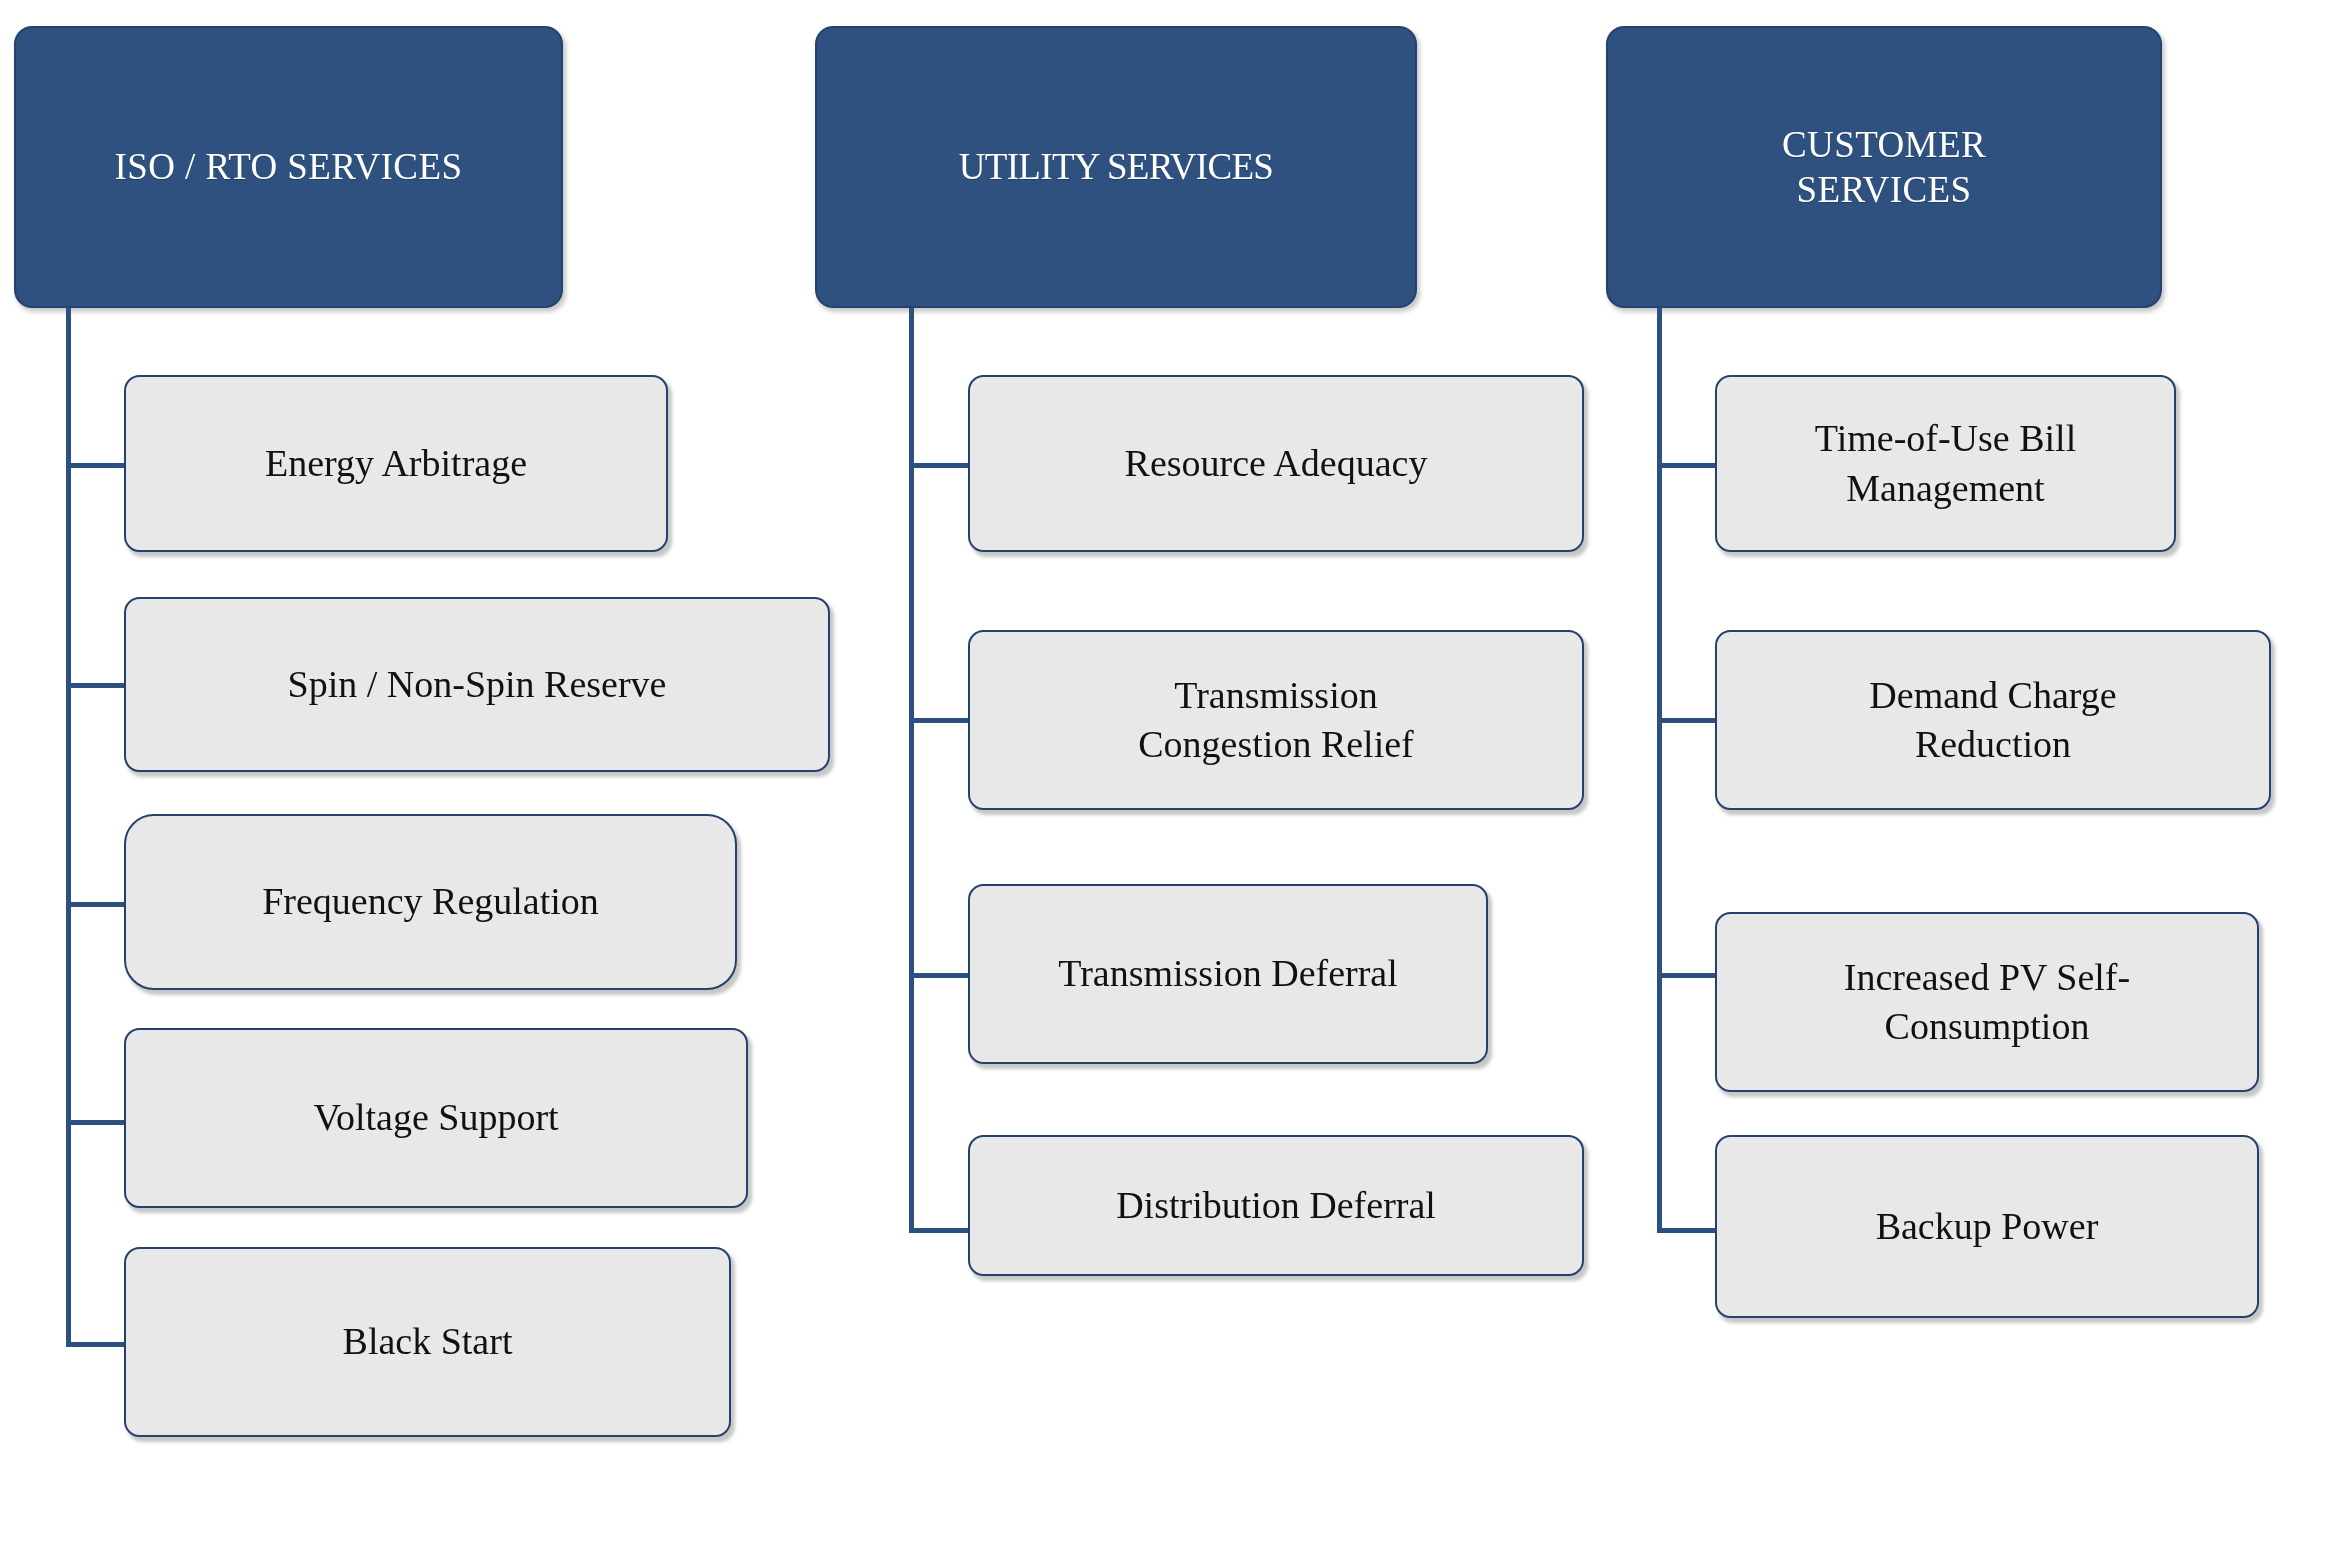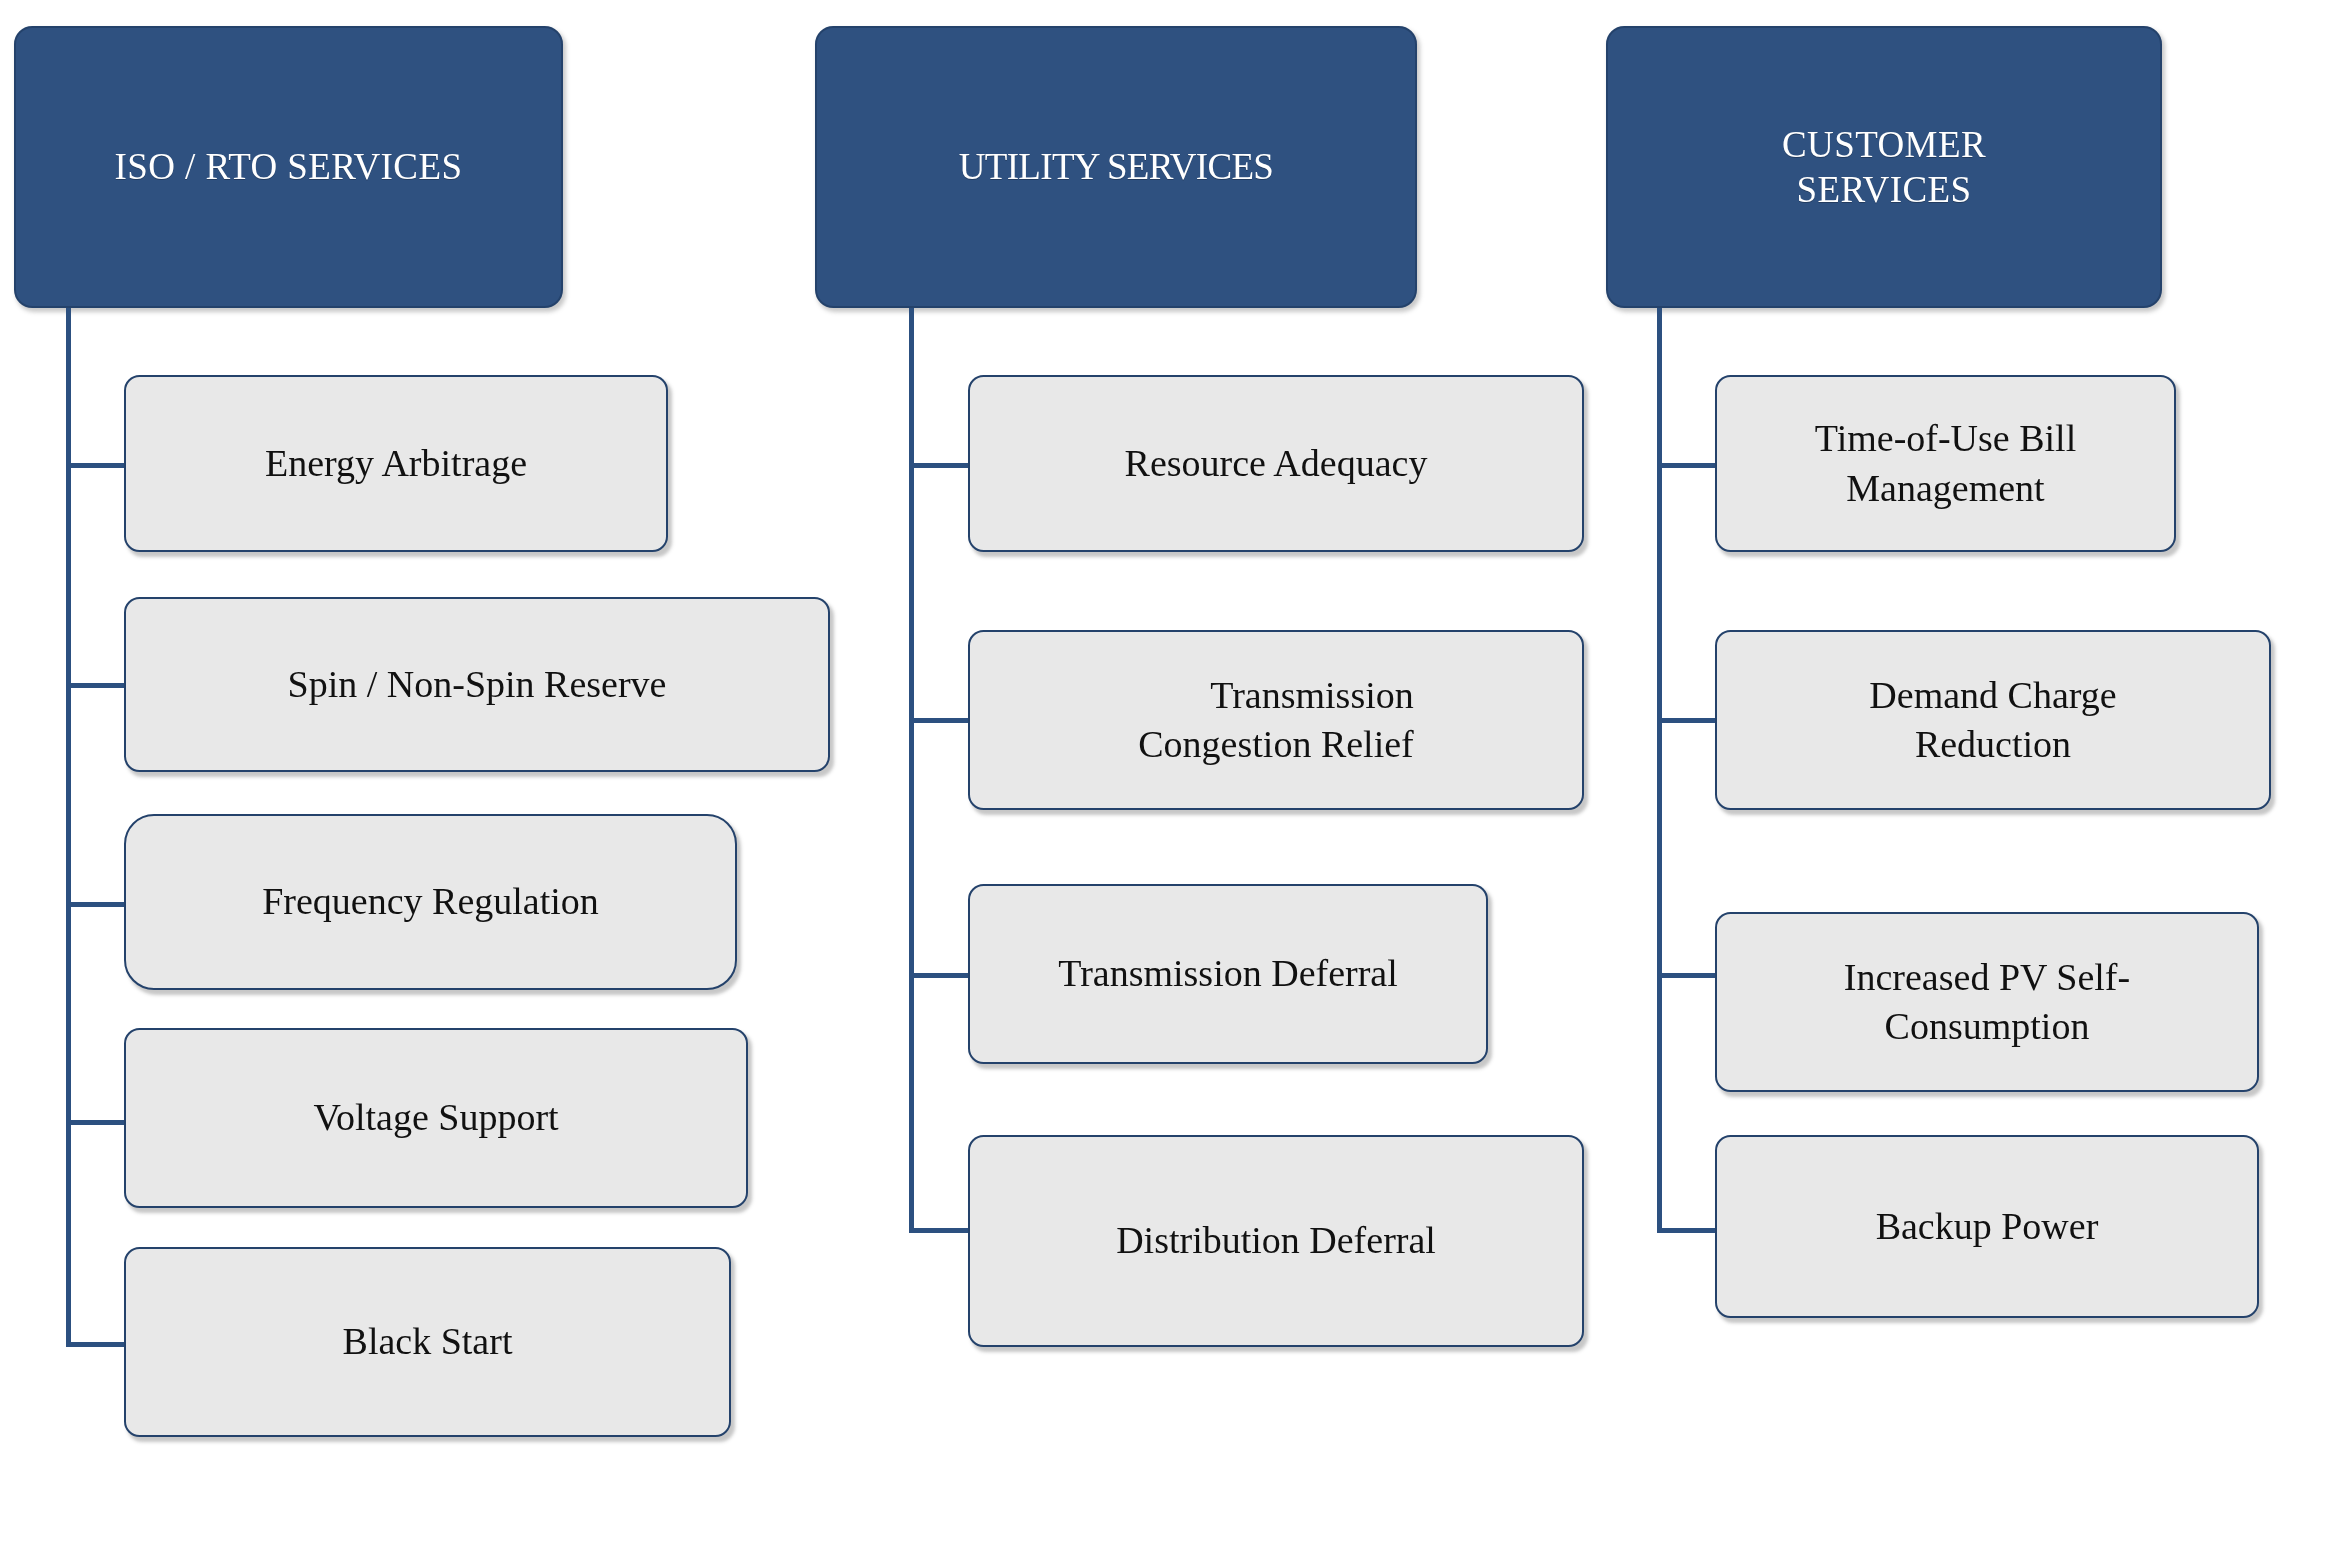--- a/index.html
+++ b/index.html
@@ -106,32 +106,32 @@
     </div>
 
     <div class="trunk" style="left:909px;top:308px;height:925px;"></div>
 
     <div class="stub" style="left:909px;top:463px;width:65px;"></div>
     <div class="node-box" style="left:968px;top:375px;width:616px;height:177px;">
       <span class="ntext">Resource Adequacy</span>
     </div>
 
     <div class="stub" style="left:909px;top:718px;width:65px;"></div>
-    <div class="node-box" style="left:968px;top:630px;width:616px;height:180px;text-align:right;">
+    <div class="node-box" style="left:968px;top:630px;width:616px;height:180px;">
       <span class="ntext">Transmission
 Congestion  Relief</span>
     </div>
 
     <div class="stub" style="left:909px;top:973px;width:65px;"></div>
     <div class="node-box" style="left:968px;top:884px;width:520px;height:180px;">
       <span class="ntext">Transmission Deferral</span>
     </div>
 
     <div class="stub" style="left:909px;top:1228px;width:65px;"></div>
-    <div class="node-box" style="left:968px;top:1135px;width:616px;height:212px;">
+    <div class="node-box" style="left:968px;top:1135px;width:616px;height:141px;">
       <span class="ntext">Distribution Deferral</span>
     </div>
   </div>
 
   <div class="column">
 
     <div class="header-box" style="left:1606px;top:26px;width:556px;height:282px;">
       <span class="htext">CUSTOMER
 SERVICES</span>
     </div>

